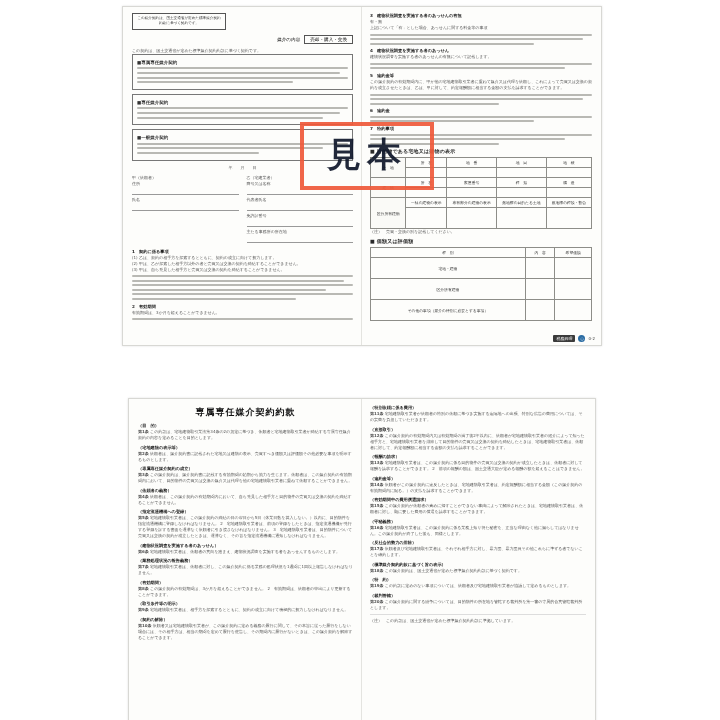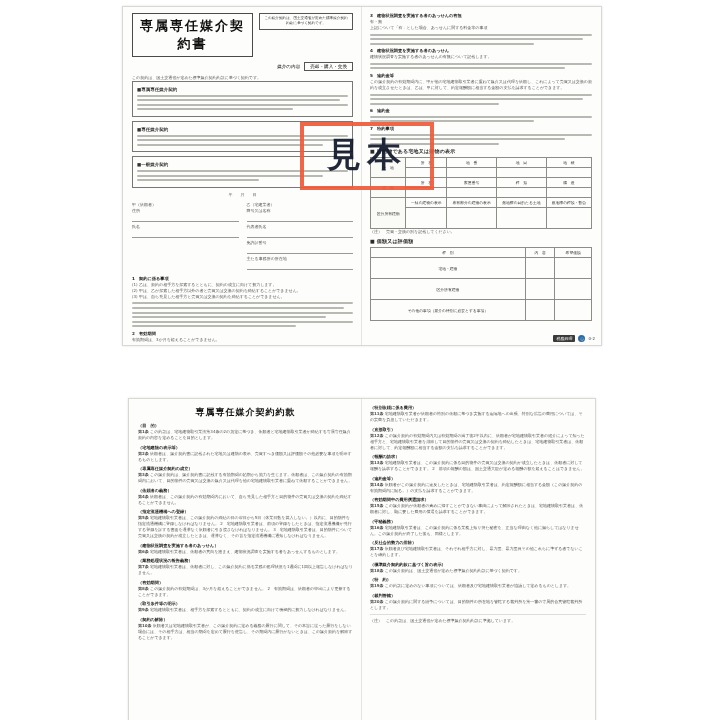--- a/index.html
+++ b/index.html
@@ -137,23 +137,20 @@
 </style>
 </head>
 <body>
 
 <div class="page" id="page-top">
   <div class="sheet">
 
     <div class="col col-left col-pad-l">
 
       <div class="title-row">
-        <div style="flex:1;text-align:center;">
-          <div class="doc-title">専属専任媒介契約書</div>
-        </div>
         <div class="note-box">この媒介契約は、国土交通省が定めた標準媒介契約約款に基づく契約です。</div>
       </div>
 
       <div class="sub-row">
         <span>媒介の内容</span>
         <span class="pill">売却・購入・交換</span>
       </div>
 
       <div class="tiny">この契約は、国土交通省が定めた標準媒介契約約款に基づく契約です。</div>
 

